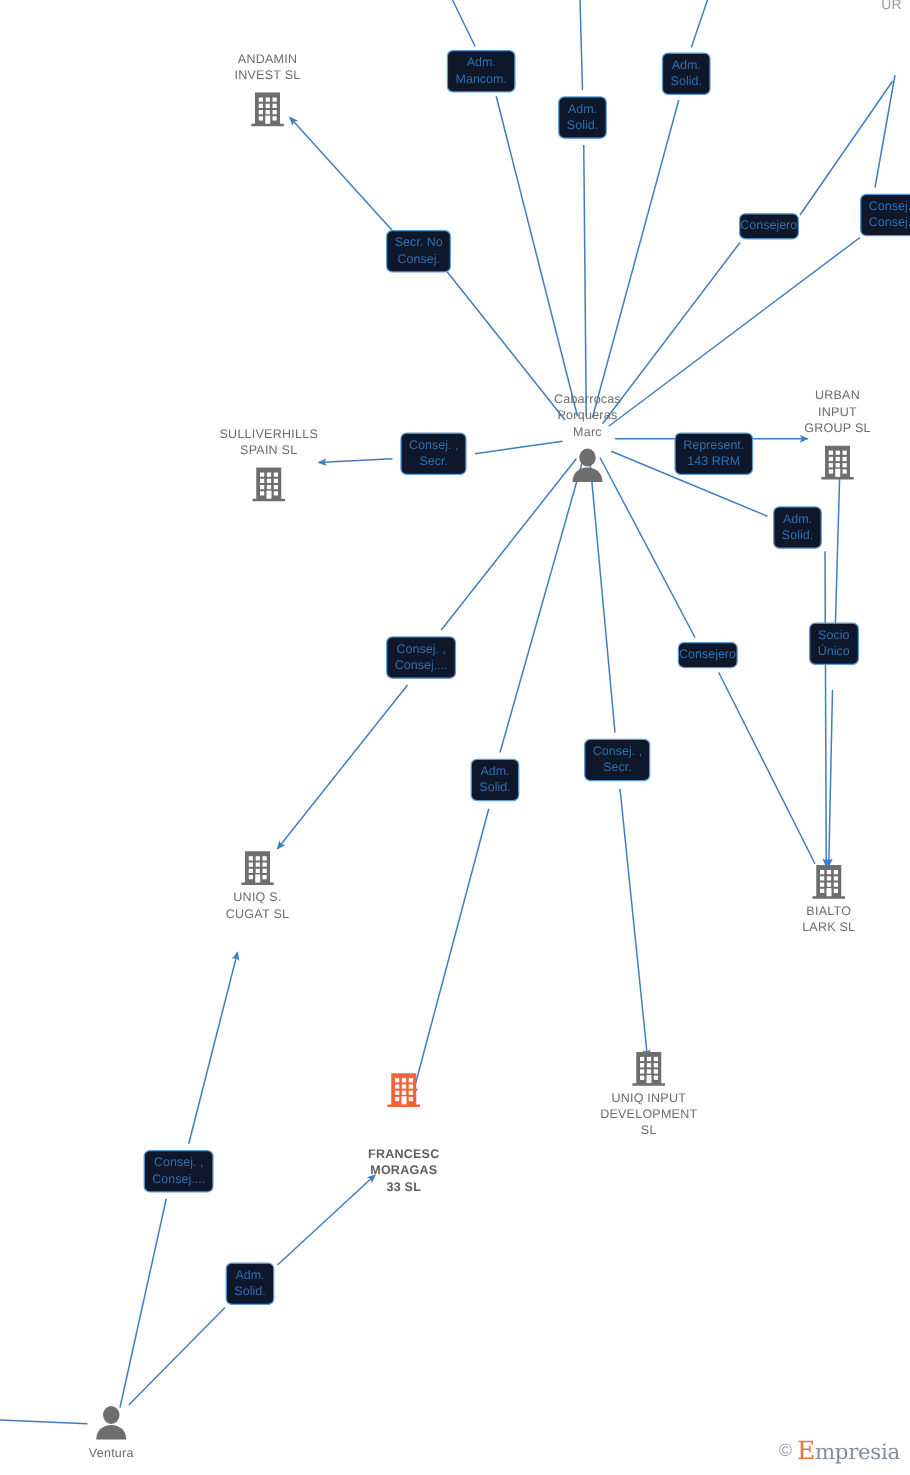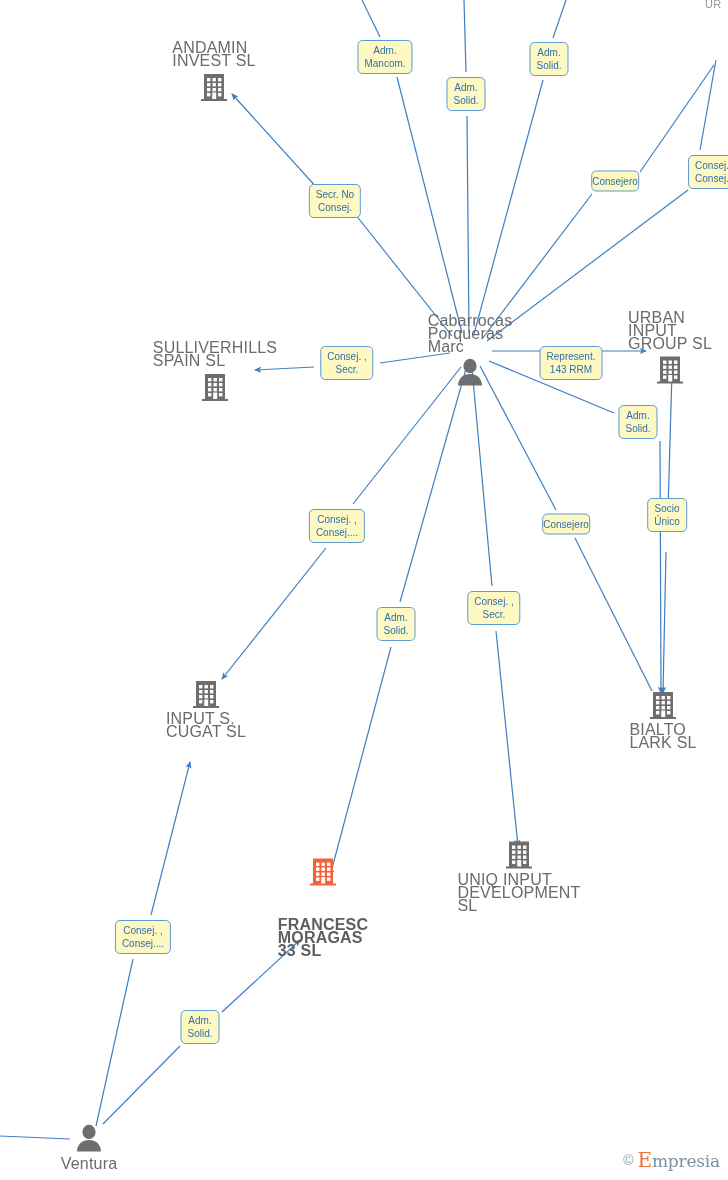--- a/index.html
+++ b/index.html
@@ -26,41 +26,42 @@
   .node {
     position: absolute;
     transform: translate(-50%, -50%);
     display: flex;
     flex-direction: column;
     align-items: center;
     width: 120px;
     cursor: pointer;
   }
   .node-label {
-    font-size: 16px;
+    font-size: 10px;
     line-height: 13px;
     color: #6b6b6b;
+    text-align: center;
     letter-spacing: 0.2px;
     white-space: pre-line;
   }
   .node-label.below { margin-top: 2px; }
   .node-label.above { margin-bottom: 2px; }
   .node-icon {
     width: 34px;
     height: 34px;
     display: block;
   }
   .node.focal .node-label {
     color: #5e5e5e;
     font-weight: bold;
   }
   .edge-label {
     position: absolute;
     transform: translate(-50%, -50%);
-    background: #fef9c3;
+    background: #0f172a;
     border: 1.3px solid #5b9bd5;
     border-radius: 5px;
     color: #2f6fad;
     font-size: 10px;
     line-height: 13px;
     text-align: center;
     padding: 3px 6px;
     white-space: pre-line;
     cursor: pointer;
     box-sizing: border-box;
@@ -254,21 +255,21 @@
           <rect x="10" y="14" width="3.4" height="3.4" fill="#ffffff"></rect>
           <rect x="15.5" y="14" width="3.4" height="3.4" fill="#ffffff"></rect>
           <rect x="21" y="14" width="3.4" height="3.4" fill="#ffffff"></rect>
           <rect x="10" y="19" width="3.4" height="3.4" fill="#ffffff"></rect>
           <rect x="15.5" y="19" width="3.4" height="3.4" fill="#ffffff"></rect>
           <rect x="21" y="19" width="3.4" height="3.4" fill="#ffffff"></rect>
           <rect x="10" y="24" width="3.4" height="3.4" fill="#ffffff"></rect>
           <rect x="21" y="24" width="3.4" height="3.4" fill="#ffffff"></rect>
           <rect x="15.2" y="23.5" width="4" height="6.5" fill="#ffffff"></rect>
         </svg>
-        <div class="node-label below">INPUT S.
+        <div class="node-label below">UNIQ S.
 CUGAT  SL</div>
       </div>
       <div class="node" style="left: 663px; top: 718px;">
         <svg viewBox="0 0 34 34" class="node-icon">
           <path d="M7 5 h20 v25 h3 v2 H4 v-2 h3 Z" fill="#6e6e6e"></path>
           <rect x="10" y="9" width="3.4" height="3.4" fill="#ffffff"></rect>
           <rect x="15.5" y="9" width="3.4" height="3.4" fill="#ffffff"></rect>
           <rect x="21" y="9" width="3.4" height="3.4" fill="#ffffff"></rect>
           <rect x="10" y="14" width="3.4" height="3.4" fill="#ffffff"></rect>
           <rect x="15.5" y="14" width="3.4" height="3.4" fill="#ffffff"></rect>

